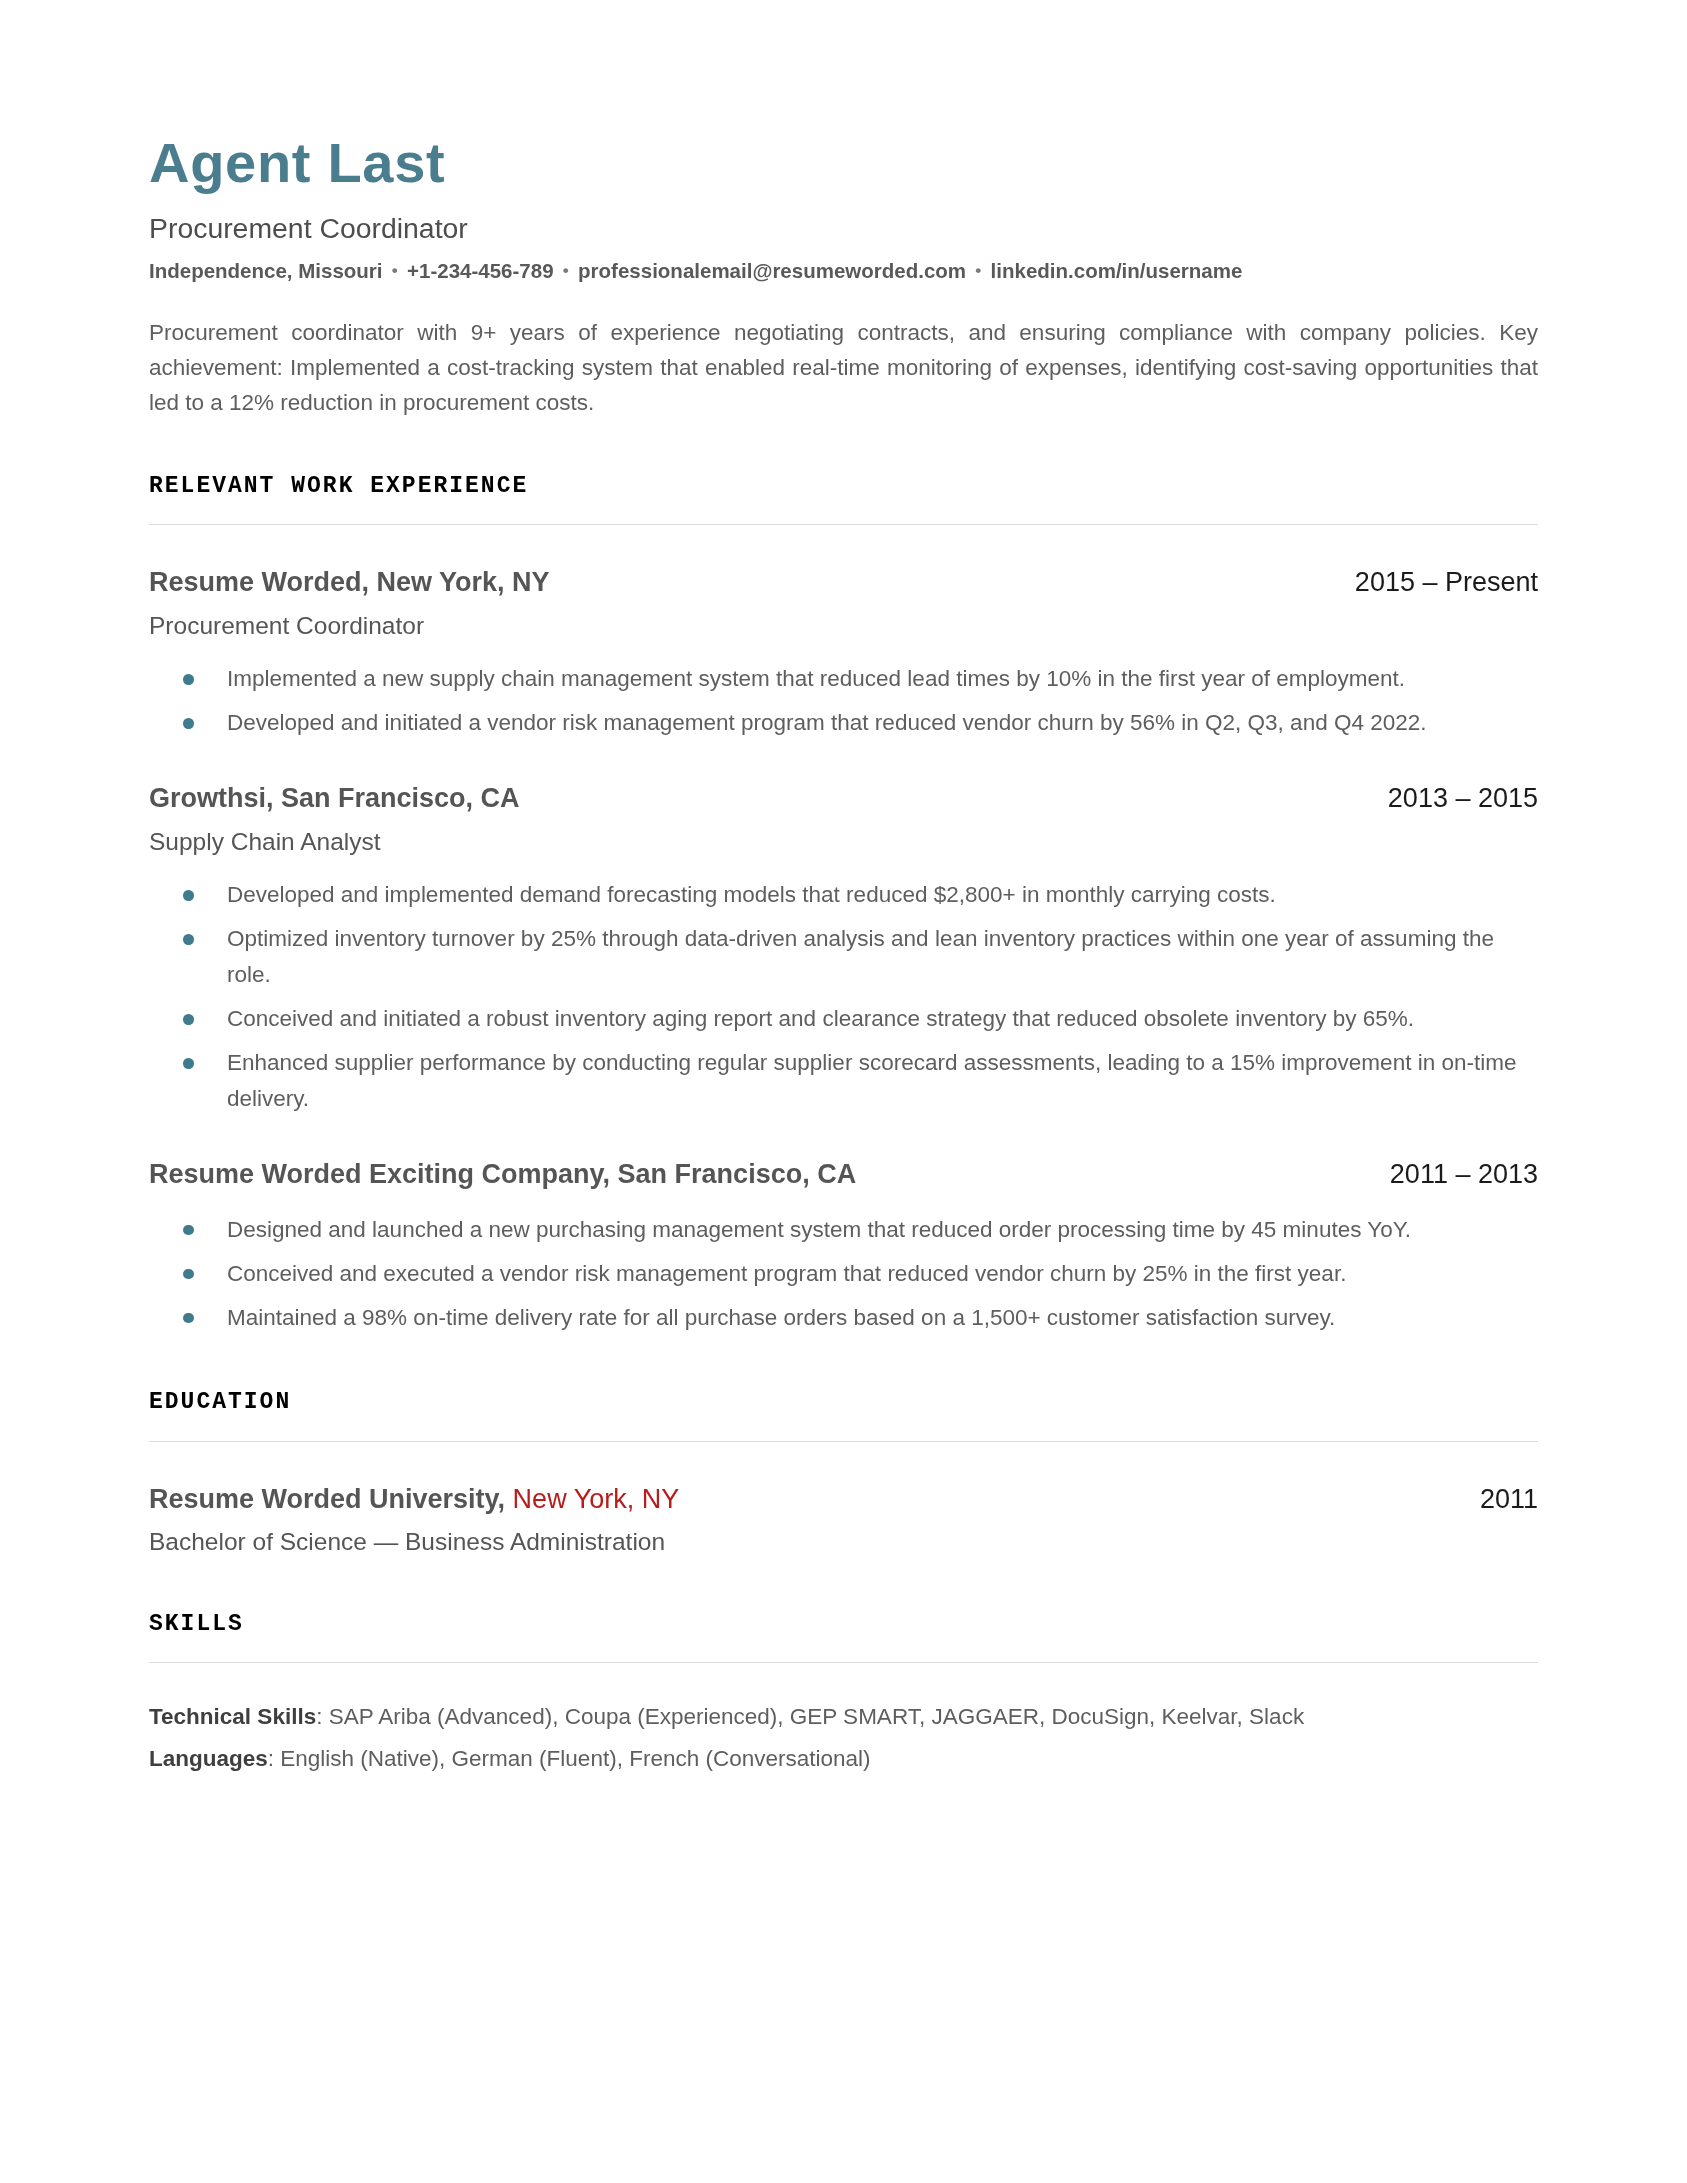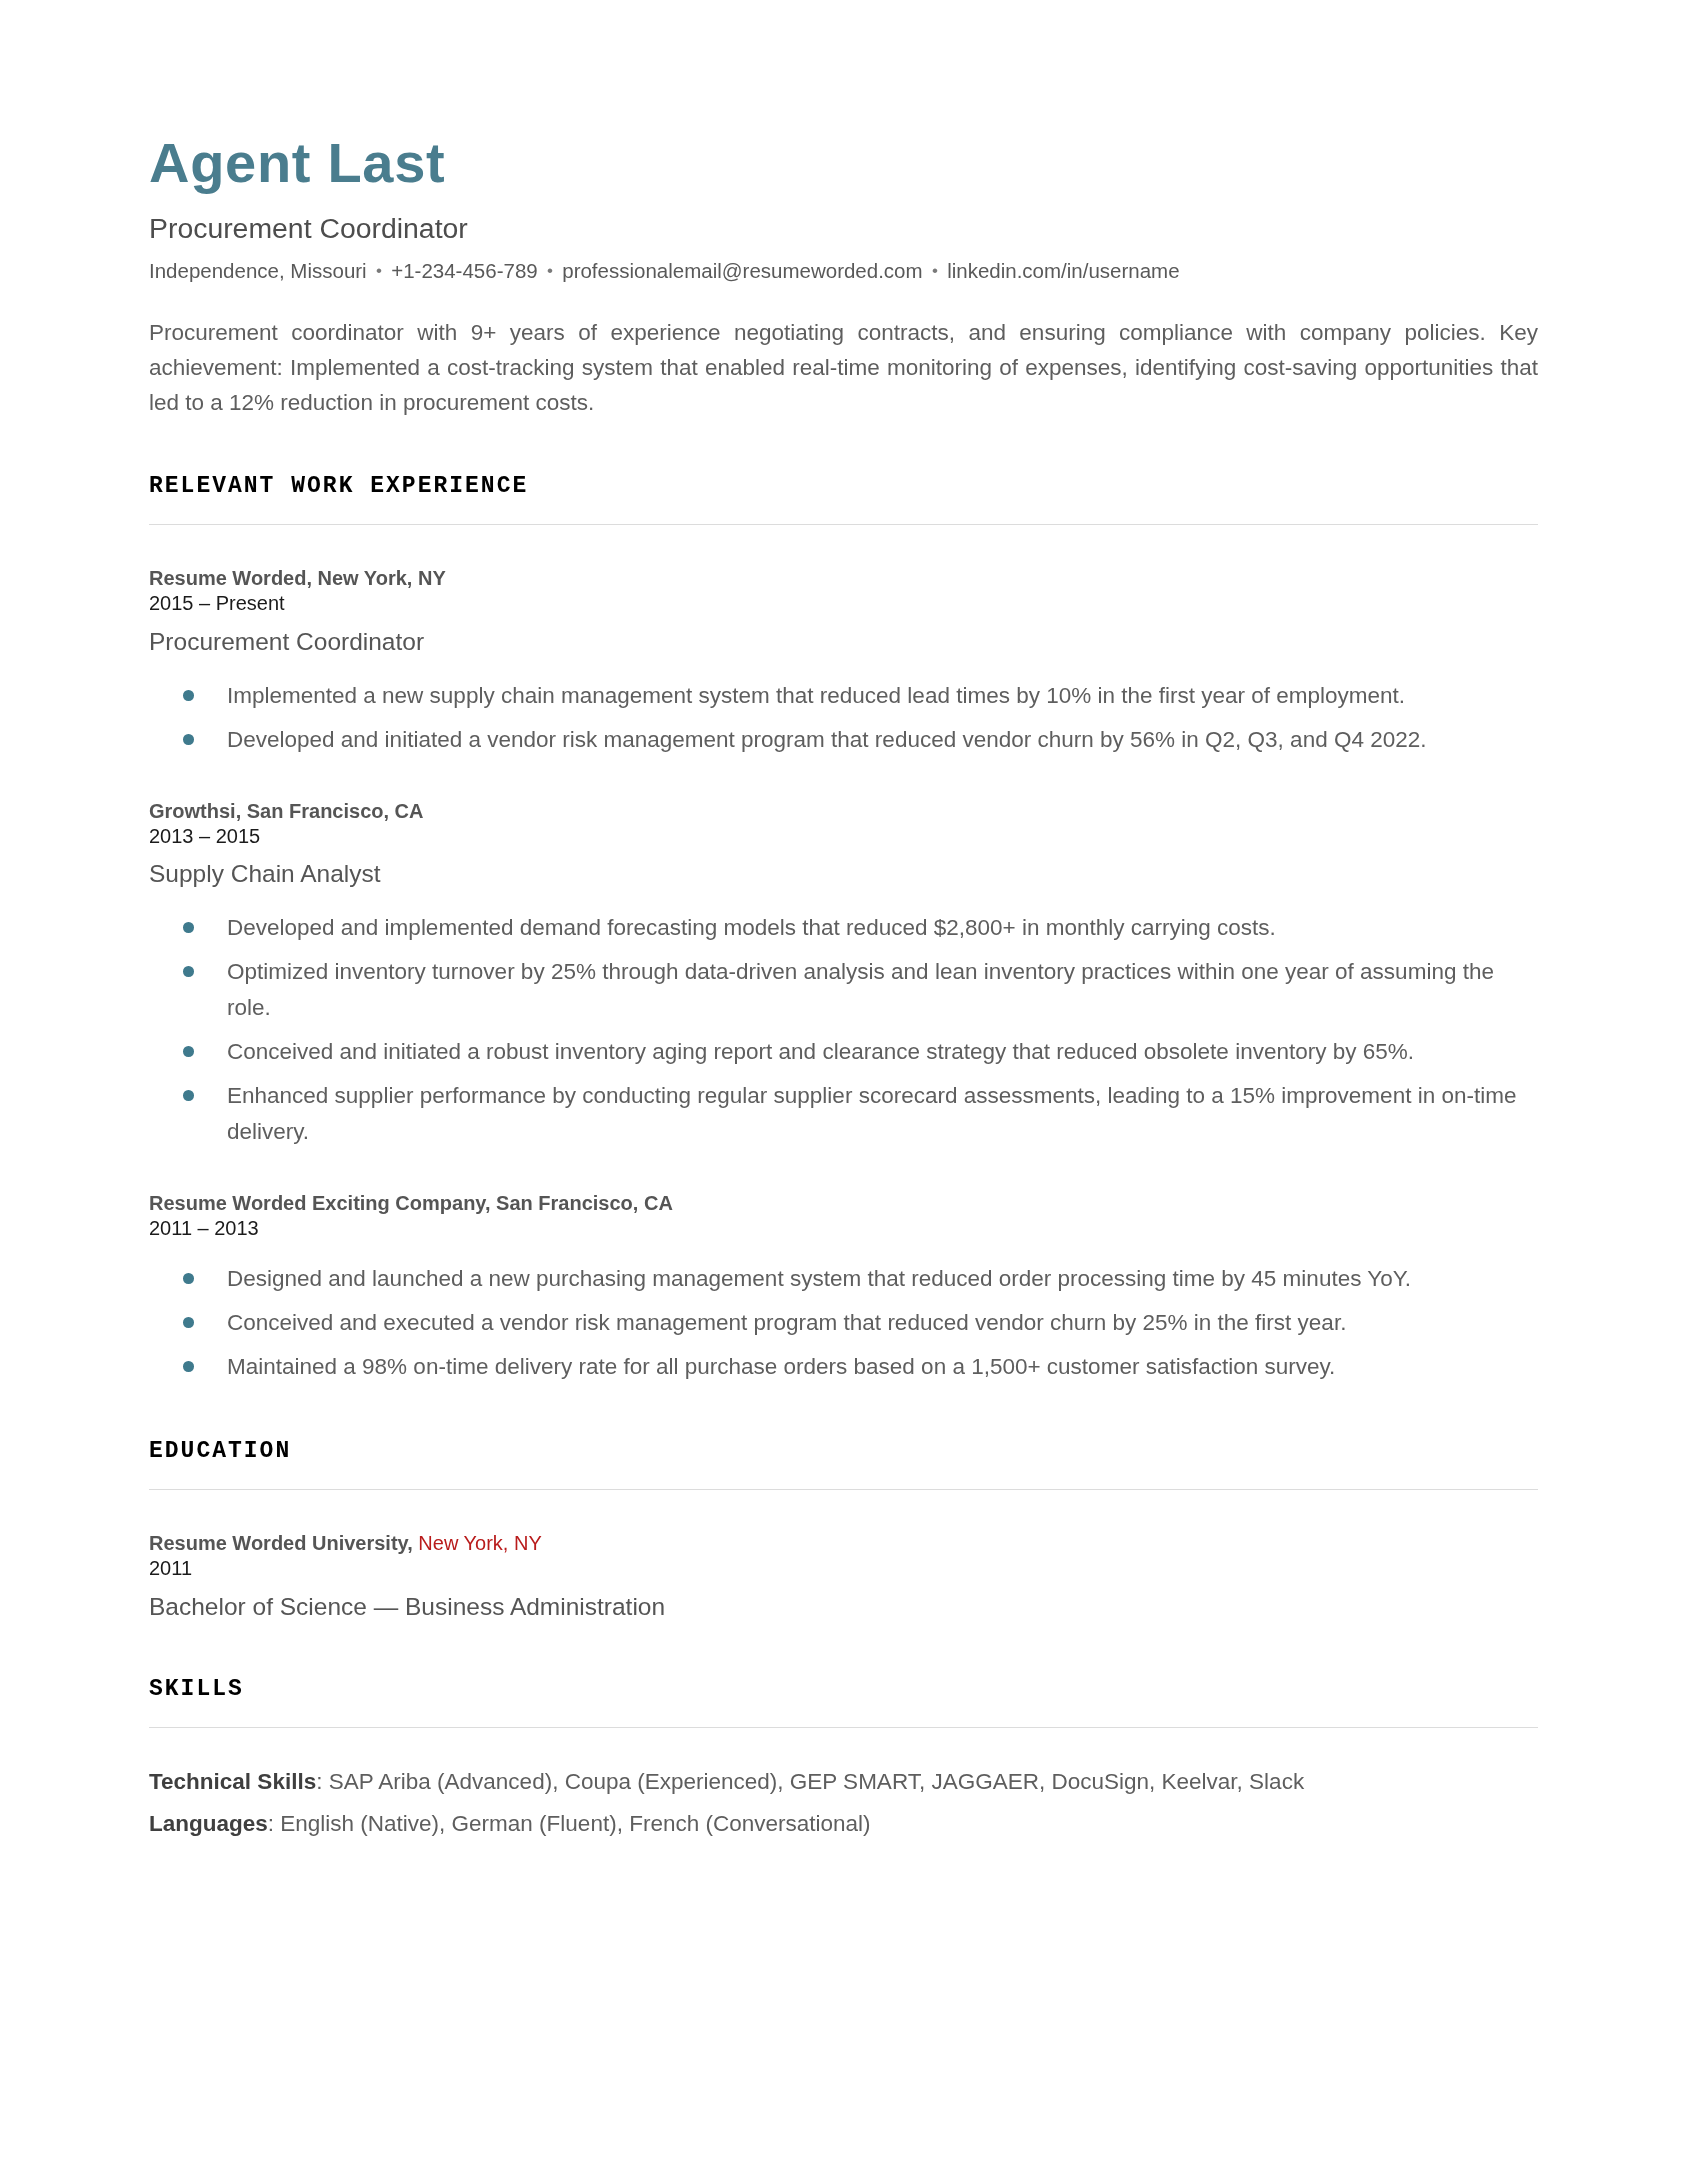--- a/index.html
+++ b/index.html
@@ -26,20 +26,21 @@
     margin-top: 17px;
     font-size: 28.4px;
     color: #4d4d4d;
     line-height: 1.2;
   }
   .contact-line {
     margin-top: 13.2px;
     font-size: 20.5px;
     color: #595959;
     line-height: 1.3;
+    font-weight: bold;
   }
   .contact-sep {
     display: inline-block;
     margin: 0 9.3px;
     color: #7a7a7a;
     font-size: 17px;
     vertical-align: 2px;
   }
   .summary {
     margin: 30px 0 0 0;
@@ -64,23 +65,22 @@
     border-top: 1.3px solid #dcdcdc;
     margin: 24px 0 0 0;
   }
 
   
   .job { margin-top: 41px; }
   .entry-header {
     display: flex;
     justify-content: space-between;
     align-items: baseline;
-    font-size: 20px;
+    font-size: 27px;
     line-height: 1.25;
-    flex-direction: column;
   }
   .company { font-weight: bold; color: #555555; }
   .company .inst-location { font-weight: normal; color: #b91c1c; }
   .dates { color: #1b1b1b; white-space: nowrap; }
   .role {
     margin-top: 10.6px;
     font-size: 24.5px;
     color: #555555;
     line-height: 1.25;
   }

